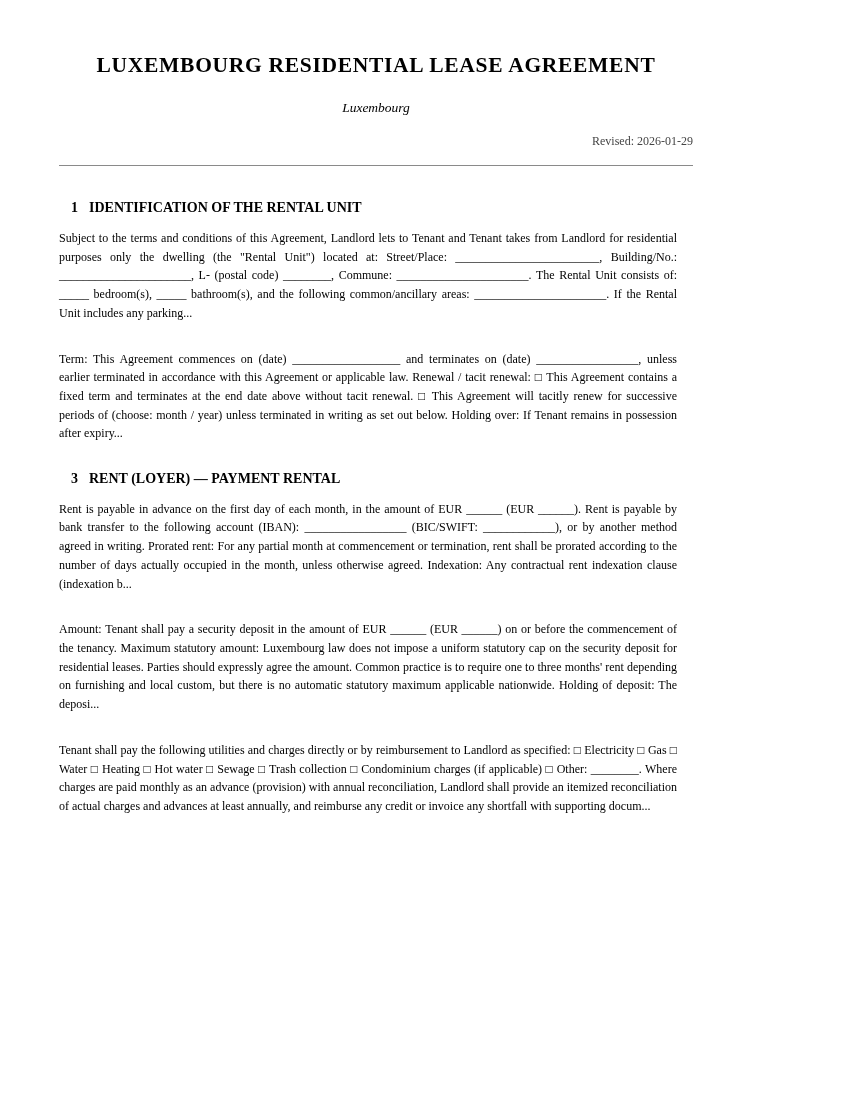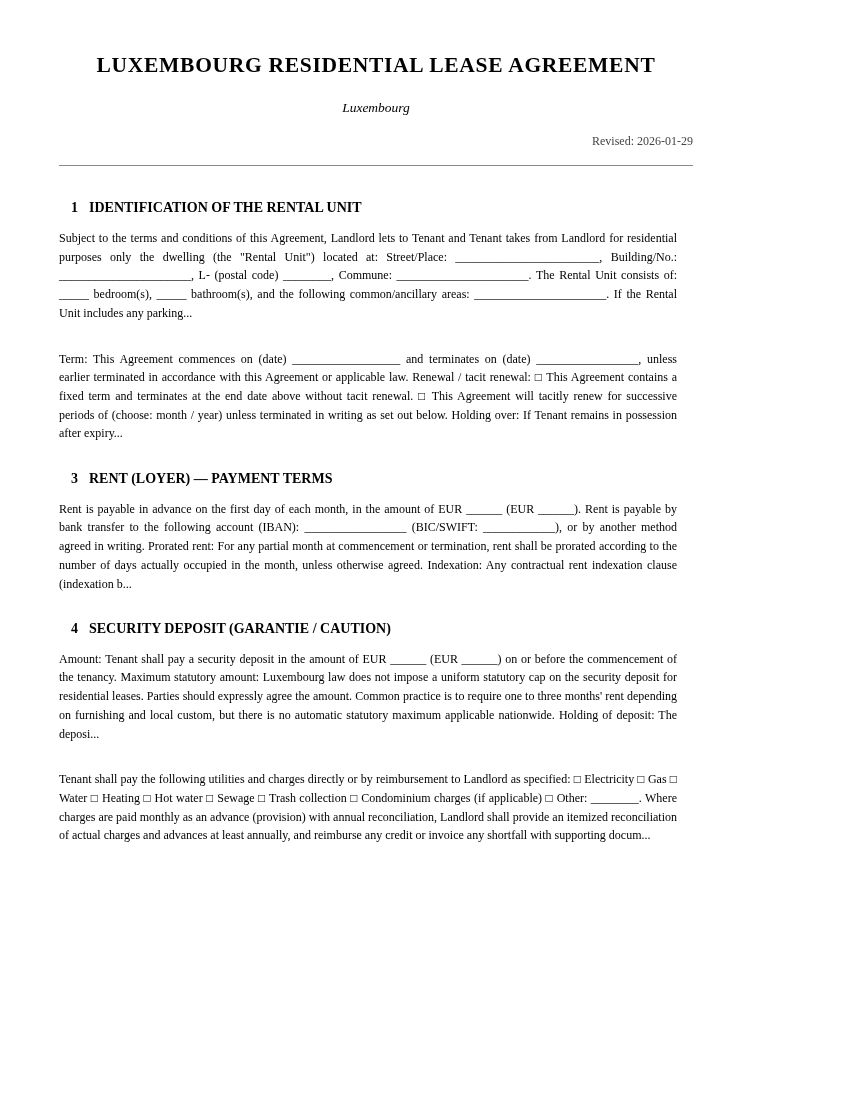--- a/index.html
+++ b/index.html
@@ -98,29 +98,26 @@
     </div>
     <p class="section-body">Subject to the terms and conditions of this Agreement, Landlord lets to Tenant and Tenant takes from Landlord for residential purposes only the dwelling (the "Rental Unit") located at: Street/Place: ________________________, Building/No.: ______________________, L- (postal code) ________, Commune: ______________________. The Rental Unit consists of: _____ bedroom(s), _____ bathroom(s), and the following common/ancillary areas: ______________________. If the Rental Unit includes any parking...</p>
   </div>
 
   <div class="section sec-2">
     <p class="section-body">Term: This Agreement commences on (date) __________________ and terminates on (date) _________________, unless earlier terminated in accordance with this Agreement or applicable law. Renewal / tacit renewal: □ This Agreement contains a fixed term and terminates at the end date above without tacit renewal. □ This Agreement will tacitly renew for successive periods of (choose: month / year) unless terminated in writing as set out below. Holding over: If Tenant remains in possession after expiry...</p>
   </div>
 
   <div class="section sec-3">
     <div class="section-heading">
-      <span class="section-num">3</span><span>RENT (LOYER) — PAYMENT TERMS</span>
+      <span class="section-num">3</span><span>RENT (LOYER) — PAYMENT RENTAL</span>
     </div>
     <p class="section-body">Rent is payable in advance on the first day of each month, in the amount of EUR ______ (EUR ______). Rent is payable by bank transfer to the following account (IBAN): _________________ (BIC/SWIFT: ____________), or by another method agreed in writing. Prorated rent: For any partial month at commencement or termination, rent shall be prorated according to the number of days actually occupied in the month, unless otherwise agreed. Indexation: Any contractual rent indexation clause (indexation b...</p>
   </div>
 
   <div class="section sec-4">
-    <div class="section-heading">
-      <span class="section-num">4</span><span>SECURITY DEPOSIT (GARANTIE / CAUTION)</span>
-    </div>
     <p class="section-body">Amount: Tenant shall pay a security deposit in the amount of EUR ______ (EUR ______) on or before the commencement of the tenancy. Maximum statutory amount: Luxembourg law does not impose a uniform statutory cap on the security deposit for residential leases. Parties should expressly agree the amount. Common practice is to require one to three months' rent depending on furnishing and local custom, but there is no automatic statutory maximum applicable nationwide. Holding of deposit: The deposi...</p>
   </div>
 
   <div class="section sec-5">
     <p class="section-body">Tenant shall pay the following utilities and charges directly or by reimbursement to Landlord as specified: □ Electricity □ Gas □ Water □ Heating □ Hot water □ Sewage □ Trash collection □ Condominium charges (if applicable) □ Other: ________. Where charges are paid monthly as an advance (provision) with annual reconciliation, Landlord shall provide an itemized reconciliation of actual charges and advances at least annually, and reimburse any credit or invoice any shortfall with supporting docum...</p>
   </div>
 
 </div>
 
 </body></html>

